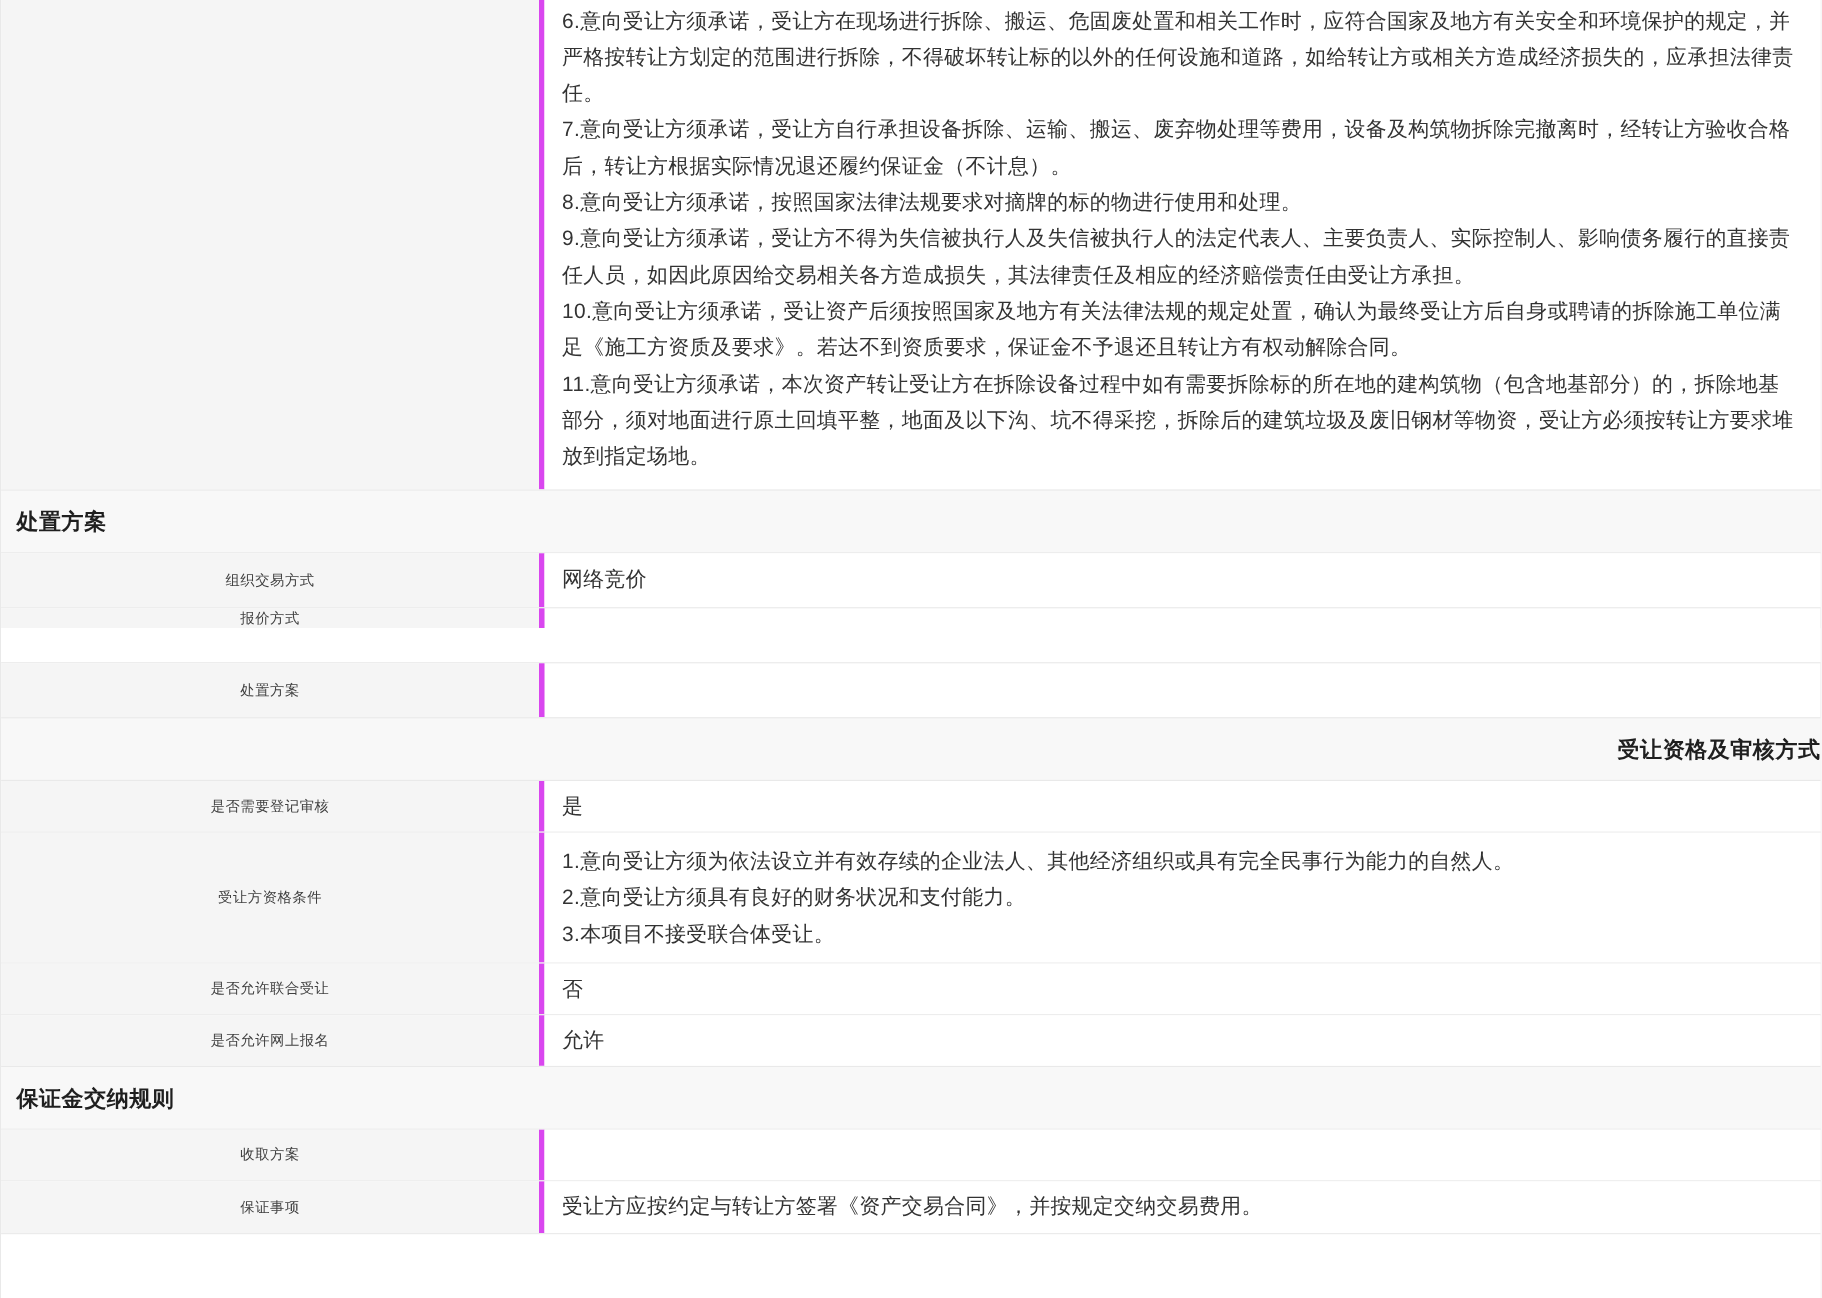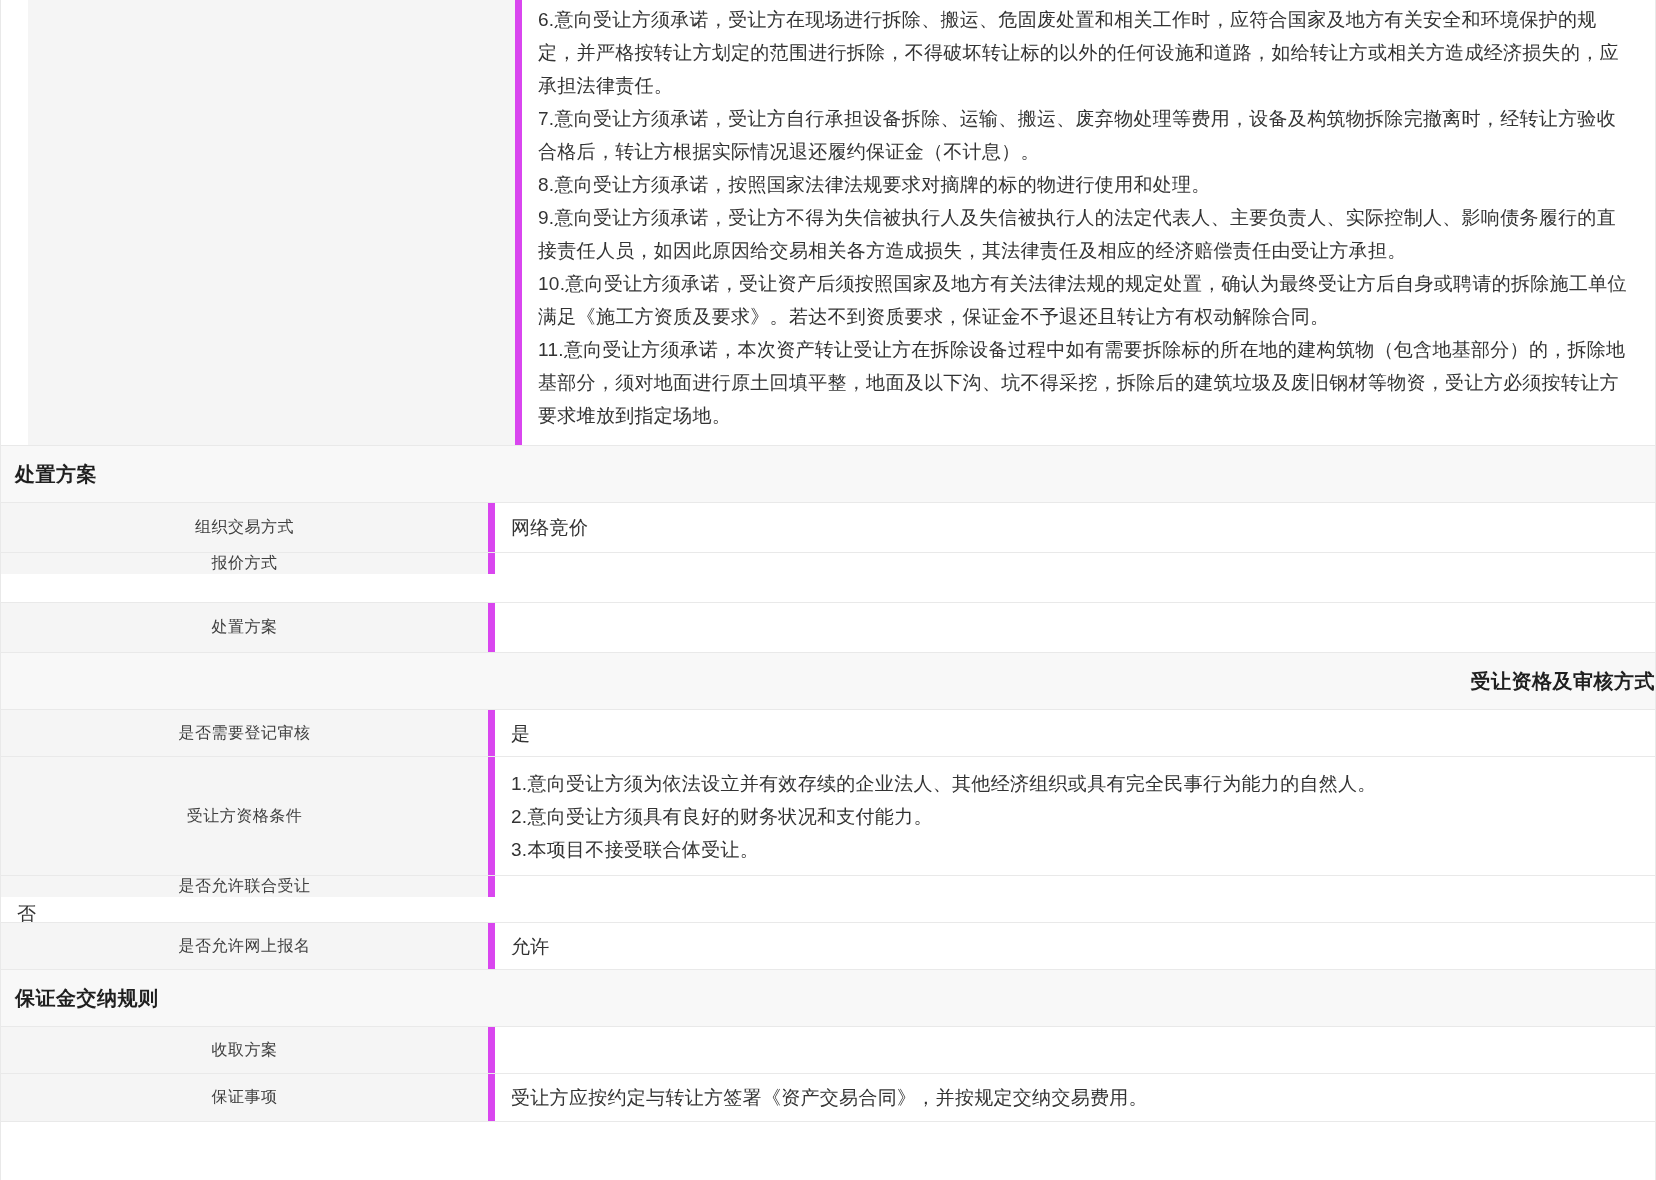--- a/index.html
+++ b/index.html
@@ -14,38 +14,38 @@
     border-left:1px solid #e9e9e9;
     border-right:1px solid #e9e9e9;
     display:flex;flex-direction:column;
     background:#fff;
   }
   .row{
     box-sizing:border-box;
     display:flex;flex-shrink:0;
     border-top:1px solid #e9e9e9;
   }
-  .row.first{border-top:none;padding-left:27px;}
+  .row.first{border-top:none;}
   .section-row{
     background:#f8f8f8;
     align-items:center;
     padding-left:14px;
   }
   .section-title{
     font-size:20px;font-weight:bold;color:#1f1f1f;
     letter-spacing:0.5px;
   }
   .label-cell{
     box-sizing:border-box;
     width:494px;flex-shrink:0;
     background:#f5f5f5;
-    border-right:7px solid #d946ef;
+    border-right:5px solid #d946ef;
     display:flex;align-items:center;justify-content:center;
     text-align:center;
-    font-size:16px;color:#404040;
+    font-size:13px;color:#404040;
     letter-spacing:0.5px;
   }
   .value-cell{
     box-sizing:border-box;
     flex:1;
     background:#fff;
     display:flex;flex-direction:column;justify-content:center;
     padding:0 22px 0 16px;
     font-size:19px;color:#333;
     letter-spacing:0.3px;
@@ -110,21 +110,21 @@
     <div class="row" style="height: 119px;">
       <div class="label-cell">
         <span>受让方资格条件</span>
       </div>
       <div class="value-cell">
         <p>1.意向受让方须为依法设立并有效存续的企业法人、其他经济组织或具有完全民事行为能力的自然人。</p>
         <p>2.意向受让方须具有良好的财务状况和支付能力。</p>
         <p>3.本项目不接受联合体受让。</p>
       </div>
     </div>
-    <div class="row" style="height: 47px; flex-direction: column;">
+    <div class="row" style="height: 47px;">
       <div class="label-cell">
         <span>是否允许联合受让</span>
       </div>
       <div class="value-cell">
         <p>否</p>
       </div>
     </div>
     <div class="row" style="height: 47px;">
       <div class="label-cell">
         <span>是否允许网上报名</span>

